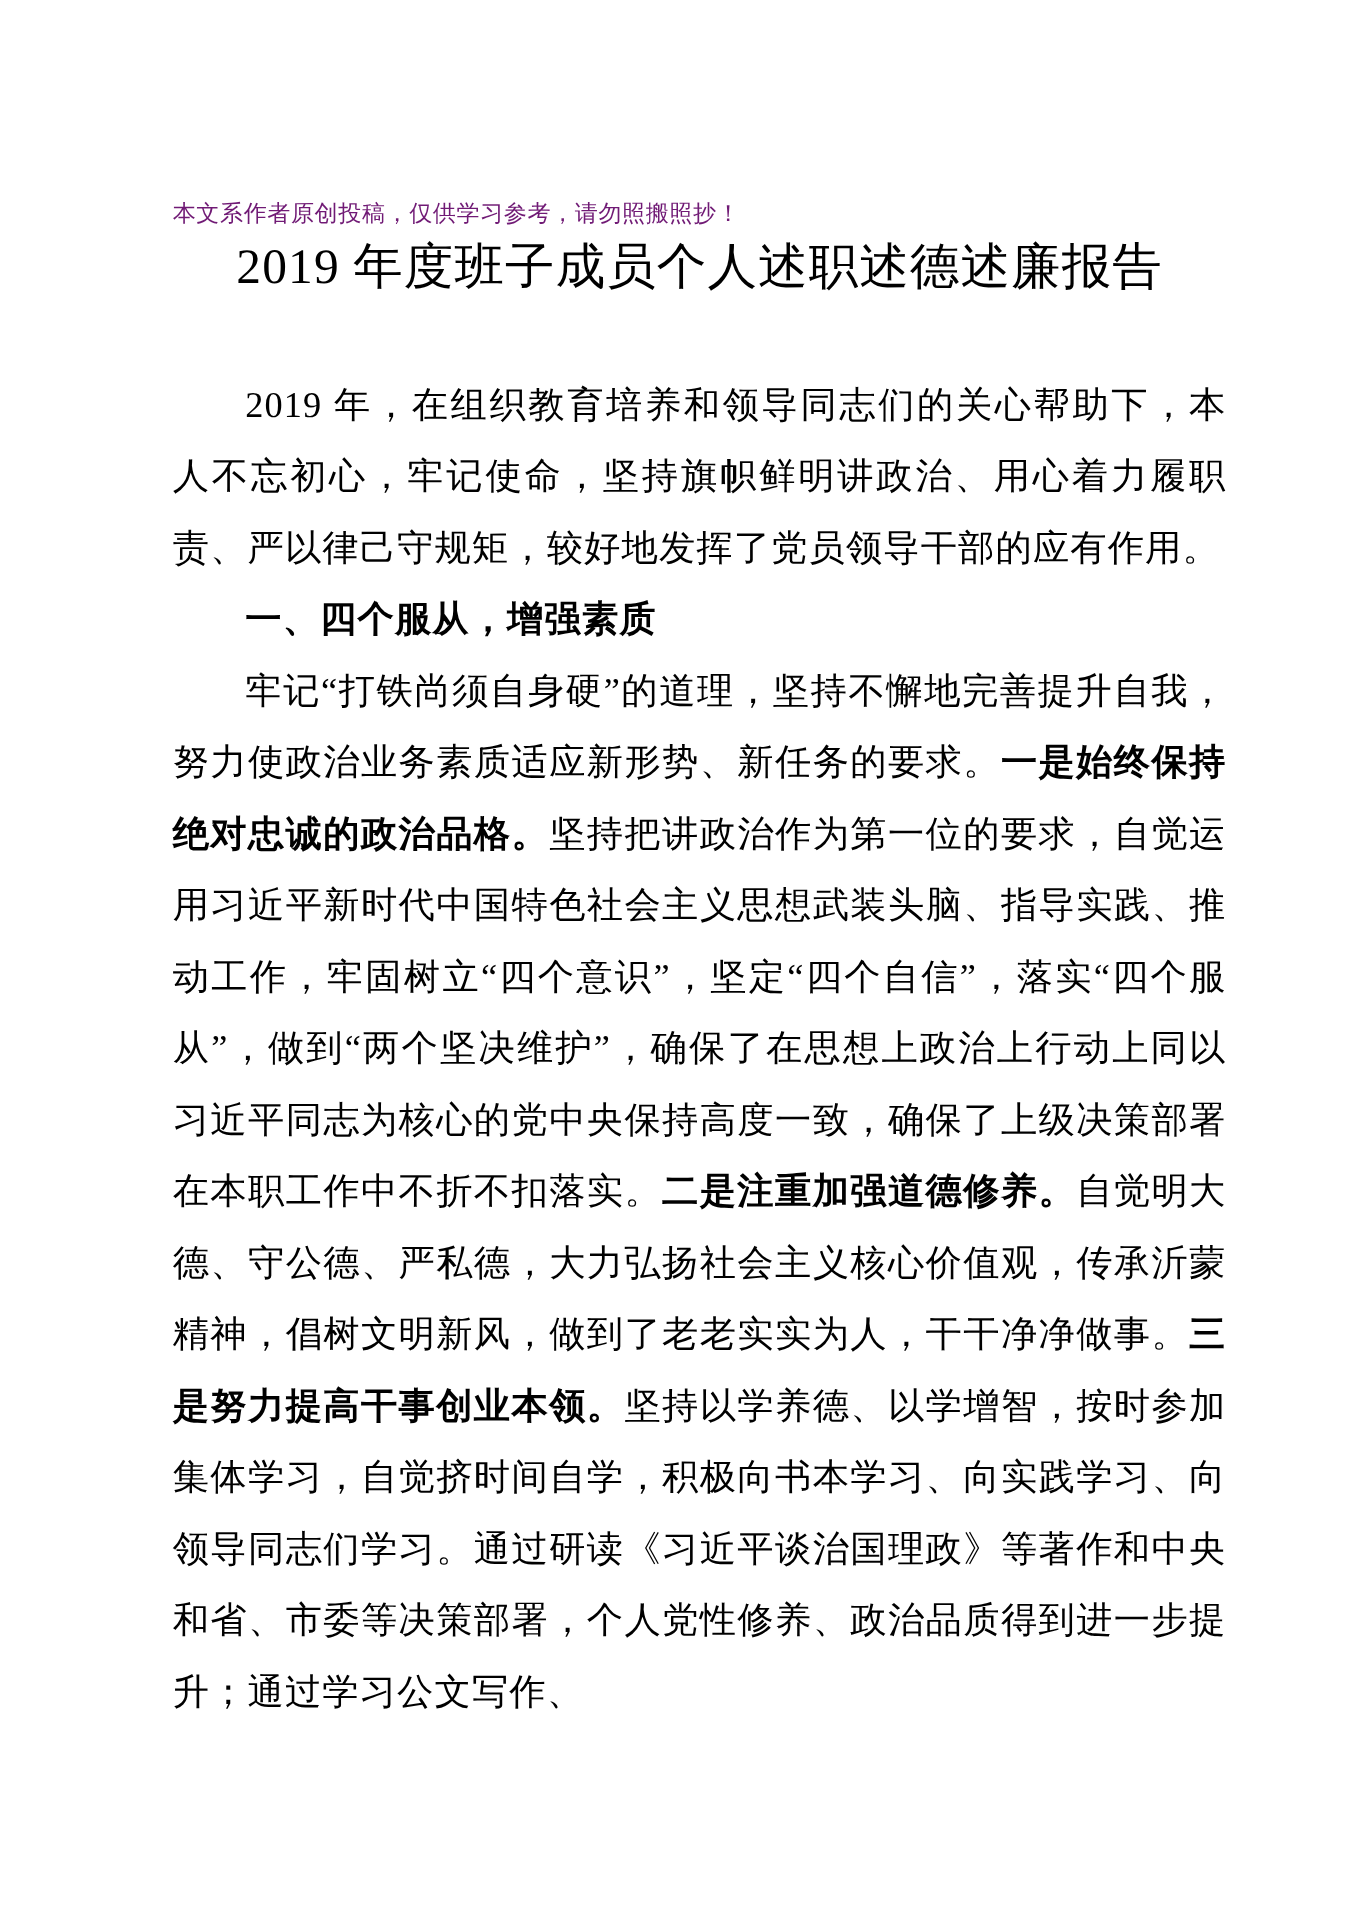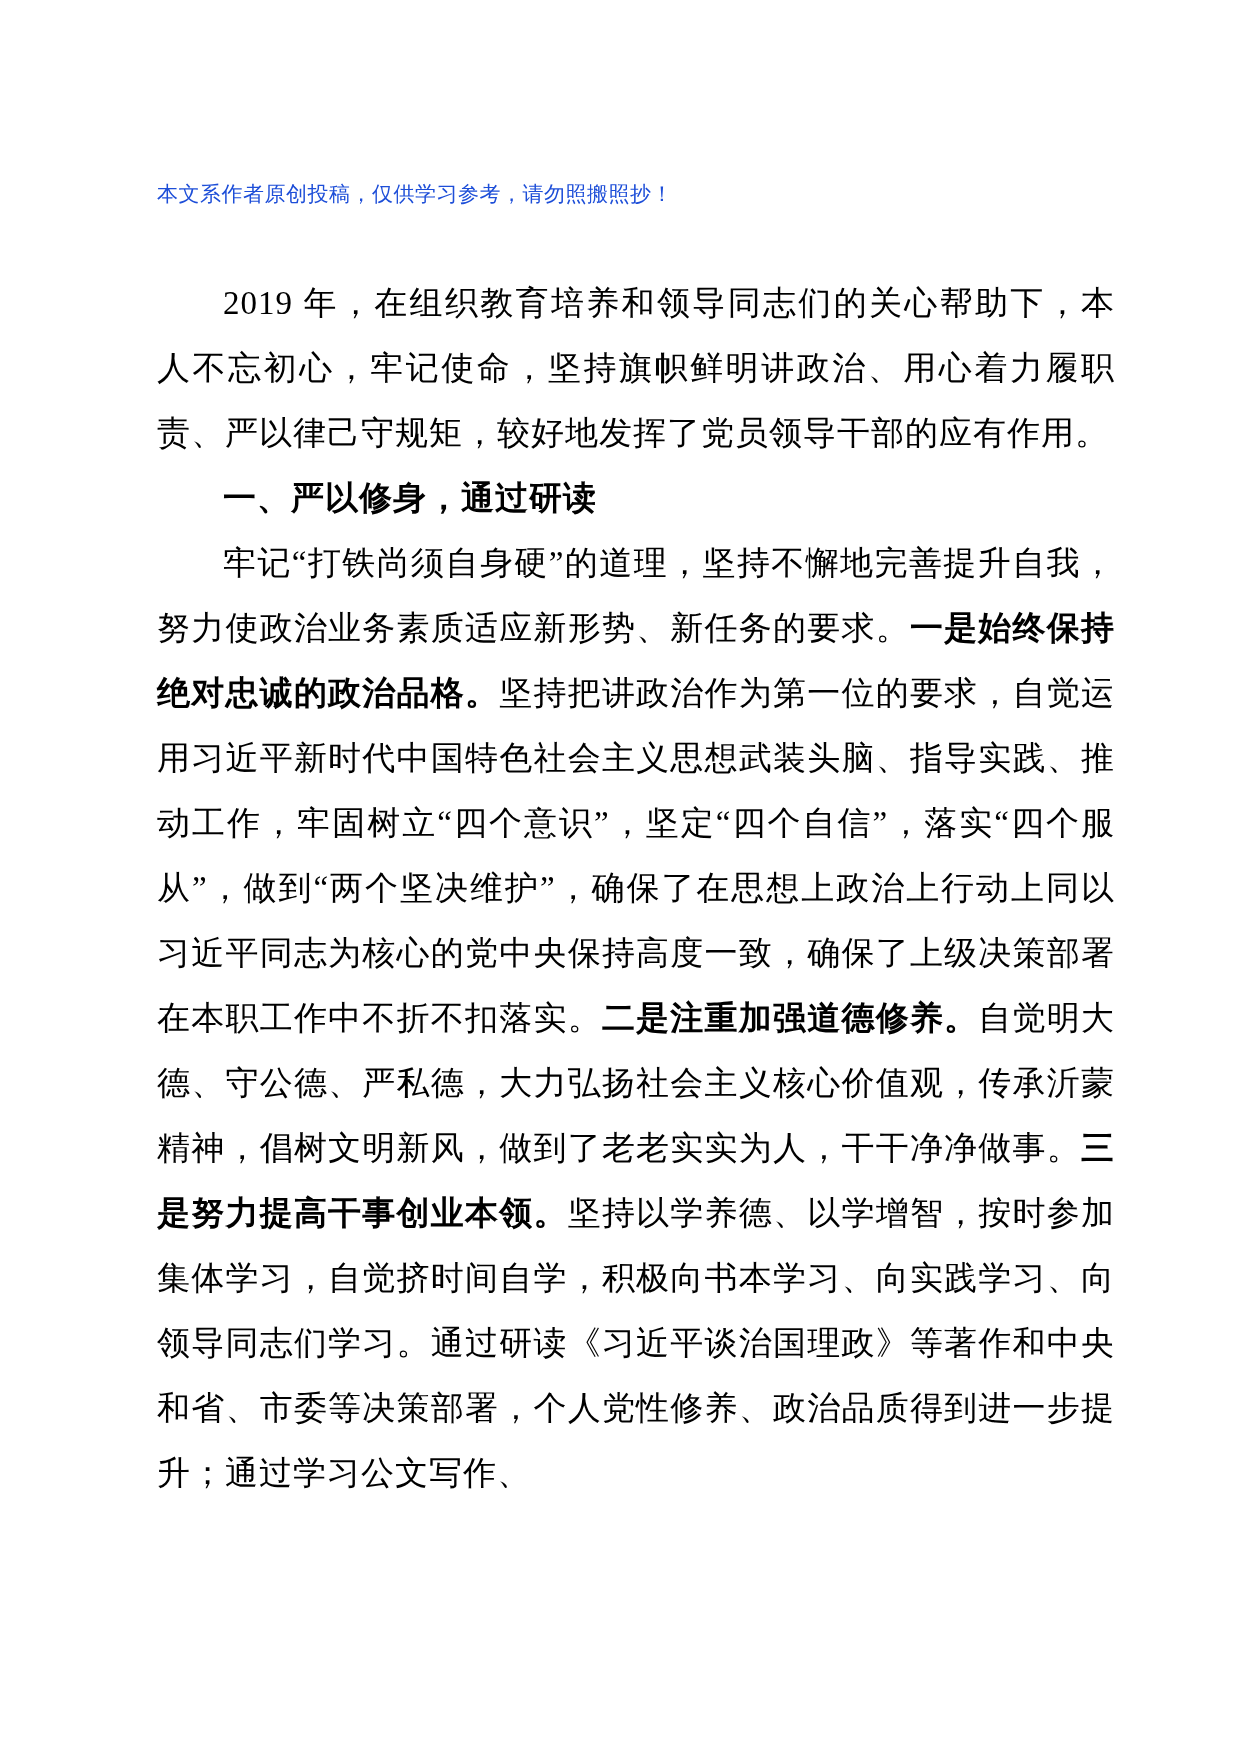--- a/index.html
+++ b/index.html
@@ -18,21 +18,21 @@
     box-sizing: border-box;
     width: 1240px;
     height: 1754px;
     padding: 182px 125px 0 157px;
     background: #ffffff;
   }
   .disclaimer {
     font-size: 21px;
     line-height: 24px;
     letter-spacing: 0.5px;
-    color: #1d4ed8;
+    color: #701a75;
     text-align: left;
   }
   .doc-title {
     margin: 6px 0 0 0;
     font-size: 45px;
     line-height: 60px;
     font-weight: 400;
     text-align: center;
     letter-spacing: 1px;
     white-space: nowrap;
@@ -56,26 +56,27 @@
     font-weight: 700;
   }
 </style>
 </head>
 <body>
 
 <div class="page">
 
   <div class="disclaimer">本文系作者原创投稿，仅供学习参考，请勿照搬照抄！</div>
 
+  <h1 class="doc-title">2019 年度班子成员个人述职述德述廉报告</h1>
 
   <div class="body-text">
 
     <p>2019 年，在组织教育培养和领导同志们的关心帮助下，本人不忘初心，牢记使命，坚持旗帜鲜明讲政治、用心着力履职责、严以律己守规矩，较好地发挥了党员领导干部的应有作用。</p>
 
-    <p class="section-heading">一、严以修身，通过研读</p>
+    <p class="section-heading">一、四个服从，增强素质</p>
 
     <p>
       <span>牢记“打铁尚须自身硬”的道理，坚持不懈地完善提升自我，努力使政治业务素质适应新形势、新任务的要求。</span><span class="run-bold">一是始终保持绝对忠诚的政治品格。</span><span>坚持把讲政治作为第一位的要求，自觉运用习近平新时代中国特色社会主义思想武装头脑、指导实践、推动工作，牢固树立“四个意识”，坚定“四个自信”，落实“四个服从”，做到“两个坚决维护”，确保了在思想上政治上行动上同以习近平同志为核心的党中央保持高度一致，确保了上级决策部署在本职工作中不折不扣落实。</span><span class="run-bold">二是注重加强道德修养。</span><span>自觉明大德、守公德、严私德，大力弘扬社会主义核心价值观，传承沂蒙精神，倡树文明新风，做到了老老实实为人，干干净净做事。</span><span class="run-bold">三是努力提高干事创业本领。</span><span>坚持以学养德、以学增智，按时参加集体学习，自觉挤时间自学，积极向书本学习、向实践学习、向领导同志们学习。通过研读《习近平谈治国理政》等著作和中央和省、市委等决策部署，个人党性修养、政治品质得到进一步提升；通过学习公文写作、</span>
     </p>
 
   </div>
 
 </div>
 
 </body></html>

